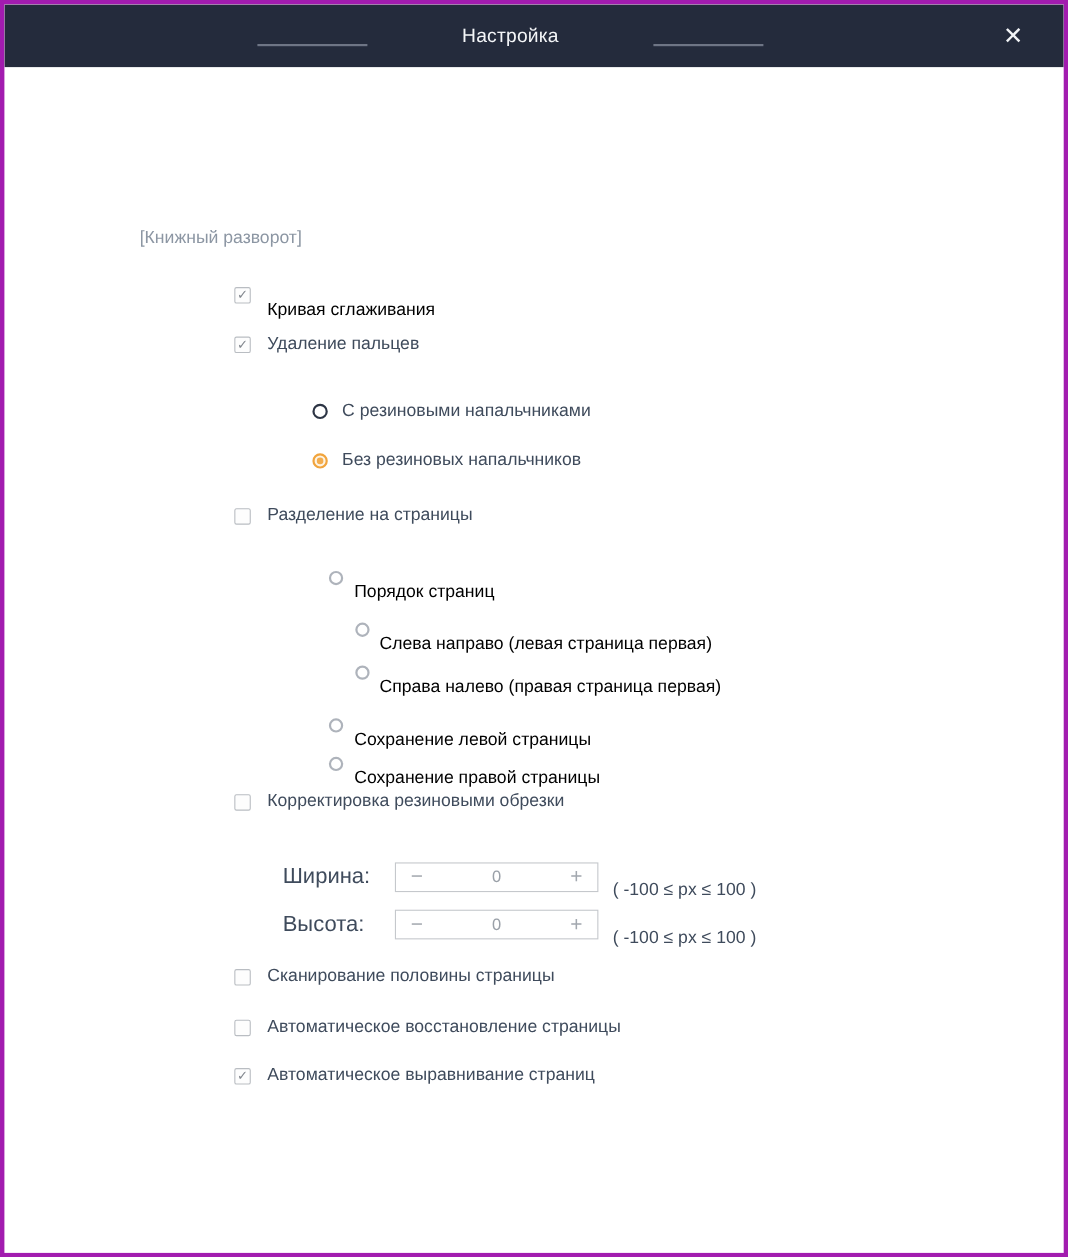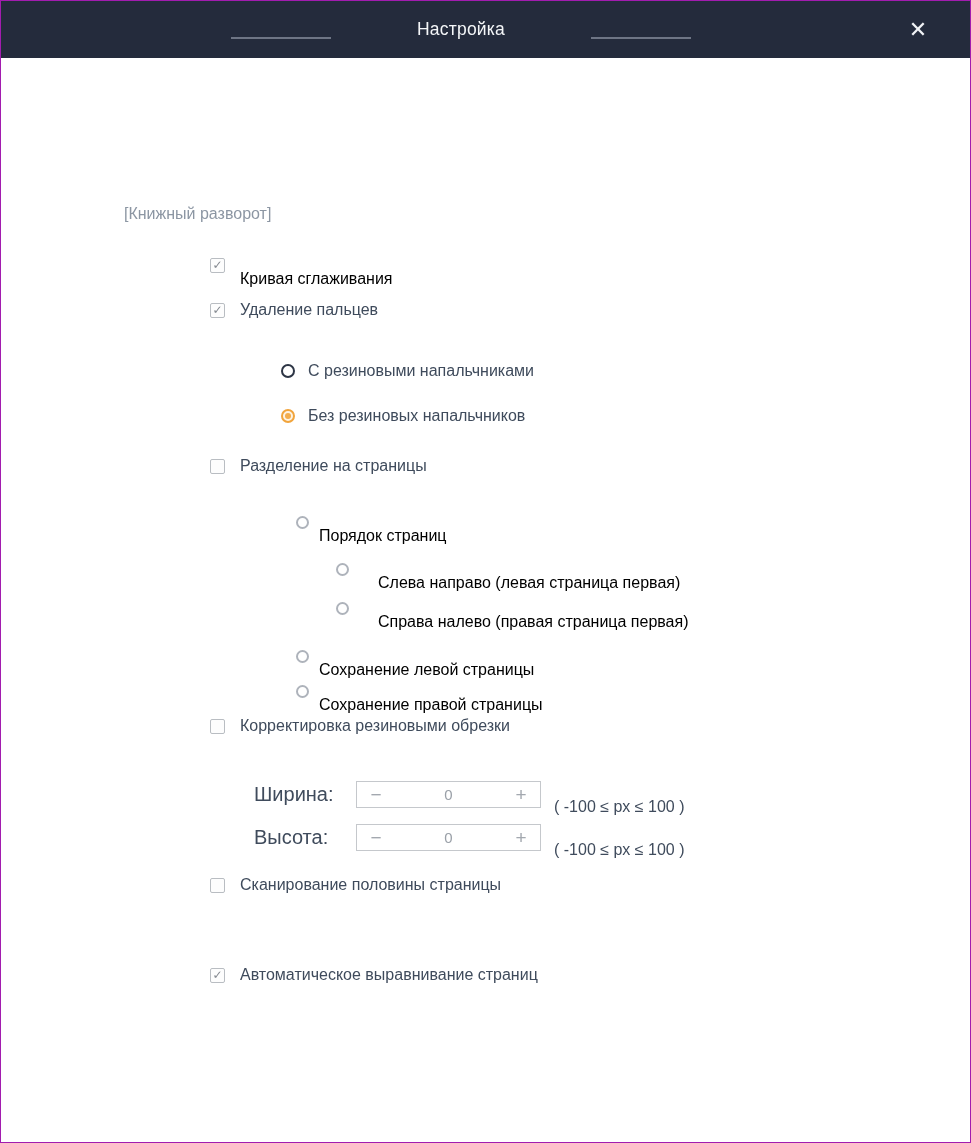--- a/index.html
+++ b/index.html
@@ -1,19 +1,19 @@
 <!DOCTYPE html>
 <html><head>
 <meta charset="utf-8">
 <style>
   html,body{margin:0;padding:0;background:#e8e8e8;}
   *{box-sizing:border-box;}
   .window{
     position:relative;width:971px;height:1143px;background:#ffffff;
-    border:1px solid #a21caf;overflow:hidden;
+    border:4px solid #a21caf;overflow:hidden;
     font-family:"Liberation Sans","DejaVu Sans",sans-serif;
   }
   
   .titlebar{
     position:absolute;left:0;top:0;width:100%;height:57px;
     background:#242b3c;
   }
   .title{
     position:absolute;left:460px;top:0;height:57px;transform:translateX(-50%);
     display:flex;align-items:center;
@@ -48,21 +48,21 @@
   
   .radio{flex:0 0 auto;border-radius:50%;background:#fff;position:relative;}
   .radio.dark{width:14px;height:14px;border:2.5px solid #2d3545;}
   .radio.orange{width:14px;height:14px;border:2px solid #f1a43c;background:#fdf3e3;}
   .radio.orange::after{
     content:"";position:absolute;left:2px;top:2px;width:6px;height:6px;border-radius:50%;background:#f3ad4e;
   }
   .radio.gray{width:13px;height:13px;border:2px solid #aeb3bb;}
   .arow{left:280px;gap:13px;}
   .brow{left:295px;gap:10px;}
-  .crow{left:335px;gap:29px;justify-content:space-between;}
+  .crow{left:319px;gap:9px;justify-content:space-between;}
   
   .spinrow{position:absolute;left:253px;height:27px;display:flex;align-items:center;}
   .spin-label{width:84px;font-size:20px;color:#3f4b5c;}
   .stepper{
     margin-left:18px;width:185px;height:27px;border:1px solid #c5c8cc;background:#fff;
     display:flex;align-items:center;
   }
   .spin-btn{
     width:38px;height:100%;display:flex;align-items:center;justify-content:center;
     color:#a3a8af;font-size:19px;cursor:pointer;line-height:1;
@@ -163,20 +163,24 @@
       <span class="spin-btn">+</span>
     </div>
     <span class="range-hint">( -100 ≤ px ≤ 100 )</span>
   </div>
 
   <div class="row cbrow" style="top:873px">
     <span class="checkbox"></span>
     <span class="lbl">Сканирование половины страницы</span>
   </div>
 
+  <div class="row cbrow" style="top:919px">
+    <span class="checkbox"></span>
+    <span class="lbl">Автоматическое восстановление страницы</span>
+  </div>
 
   <div class="row cbrow" style="top:963px">
     <span class="checkbox checked">
         <span class="check">✓</span>
       </span>
     <span class="lbl">Автоматическое выравнивание страниц</span>
   </div>
 
 </div>
 

